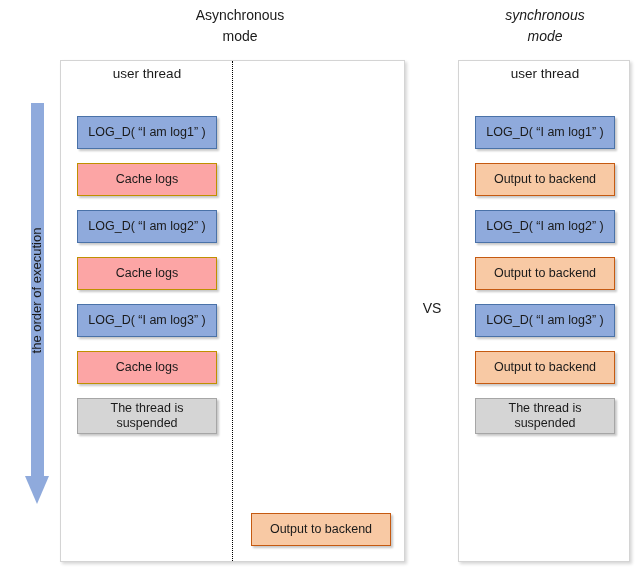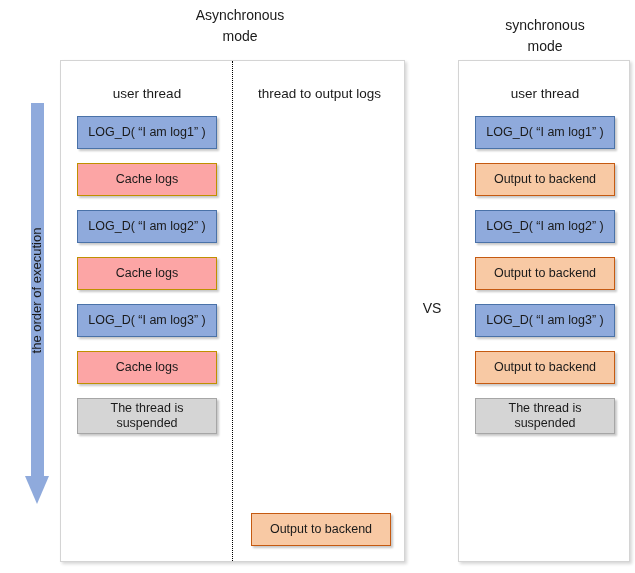--- a/index.html
+++ b/index.html
@@ -19,36 +19,36 @@
   
   .diagram-title {
     position: absolute;
     text-align: center;
     font-size: 14px;
     line-height: 21px;
     color: #1a1a1a;
     white-space: pre-line;
   }
   #title-async { left: 150px; top: 5px; width: 180px; }
-  #title-sync  { left: 455px; top: 15px; width: 180px; }
+  #title-sync  { left: 455px; top: 5px; width: 180px; font-style: italic; }
 
   
   .panel {
     position: absolute;
     background: #ffffff;
     border: 1px solid #d4d4d4;
     box-shadow: 2px 2px 3px rgba(0,0,0,0.16);
     box-sizing: border-box;
   }
   #panel-async { left: 60px; top: 60px; width: 345px; height: 502px; }
   #panel-sync  { left: 458px; top: 60px; width: 172px; height: 502px; }
 
   .column-header {
     position: absolute;
-    top: 25px;
+    top: 5px;
     font-size: 13.5px;
     text-align: center;
     color: #1a1a1a;
     white-space: nowrap;
   }
   #hdr-user-thread-async { left: 0px;   width: 172px; }
   #hdr-output-logs       { left: 172px; width: 173px; }
   #hdr-user-thread-sync  { left: 0px;   width: 172px; }
 
   
@@ -146,21 +146,20 @@
   <div id="order-arrow-shaft"></div>
   <div id="order-arrow-head"></div>
   <div id="order-arrow-label">the order of execution</div>
 </div>
 
 <div class="panel" id="panel-async">
 
   <div class="divider-dotted"></div>
 
   <div class="column-header" id="hdr-user-thread-async">user thread</div>
-  <div class="column-header" id="hdr-output-logs">thread to output logs</div>
 
   <div class="step-box box-blue" style="left:16px;  top:55px;  width:140px; height:33px;">LOG_D( “I am log1” )</div>
   <div class="step-box box-yellow" style="left:16px;  top:102px; width:140px; height:33px;">Cache logs</div>
   <div class="step-box box-blue" style="left:16px;  top:149px; width:140px; height:33px;">LOG_D( “I am log2” )</div>
   <div class="step-box box-yellow" style="left:16px;  top:196px; width:140px; height:33px;">Cache logs</div>
   <div class="step-box box-blue" style="left:16px;  top:243px; width:140px; height:33px;">LOG_D( “I am log3” )</div>
   <div class="step-box box-yellow" style="left:16px;  top:290px; width:140px; height:33px;">Cache logs</div>
   <div class="step-box box-gray" style="left:16px;  top:337px; width:140px; height:36px;">The thread is
 suspended</div>
 

